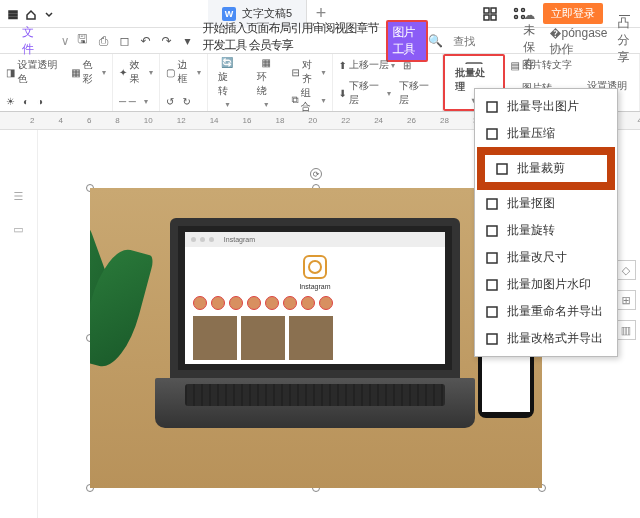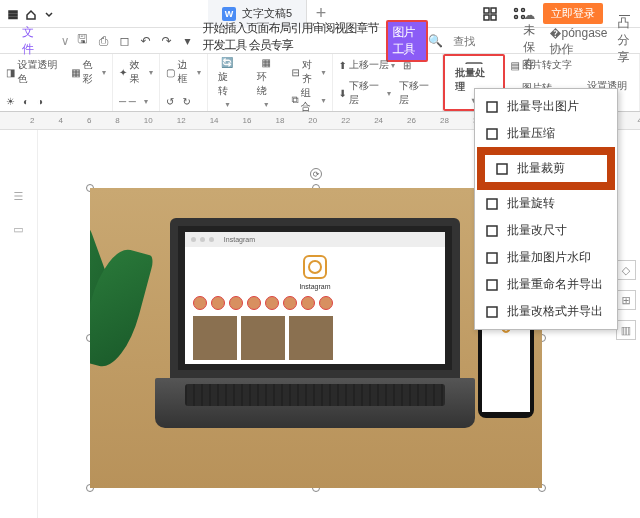--- a/index.html
+++ b/index.html
@@ -324,20 +324,26 @@
     <div class="dd-item dd-highlight">
       <svg>
         <rect x="2" y="2" width="10" height="10"></rect>
       </svg>
       <span>批量裁剪</span>
     </div>
     <div class="dd-item">
       <svg>
         <rect x="2" y="2" width="10" height="10"></rect>
       </svg>
+      <span>批量抠图</span>
+    </div>
+    <div class="dd-item">
+      <svg>
+        <rect x="2" y="2" width="10" height="10"></rect>
+      </svg>
       <span>批量旋转</span>
     </div>
     <div class="dd-item">
       <svg>
         <rect x="2" y="2" width="10" height="10"></rect>
       </svg>
       <span>批量改尺寸</span>
     </div>
     <div class="dd-item">
       <svg>

